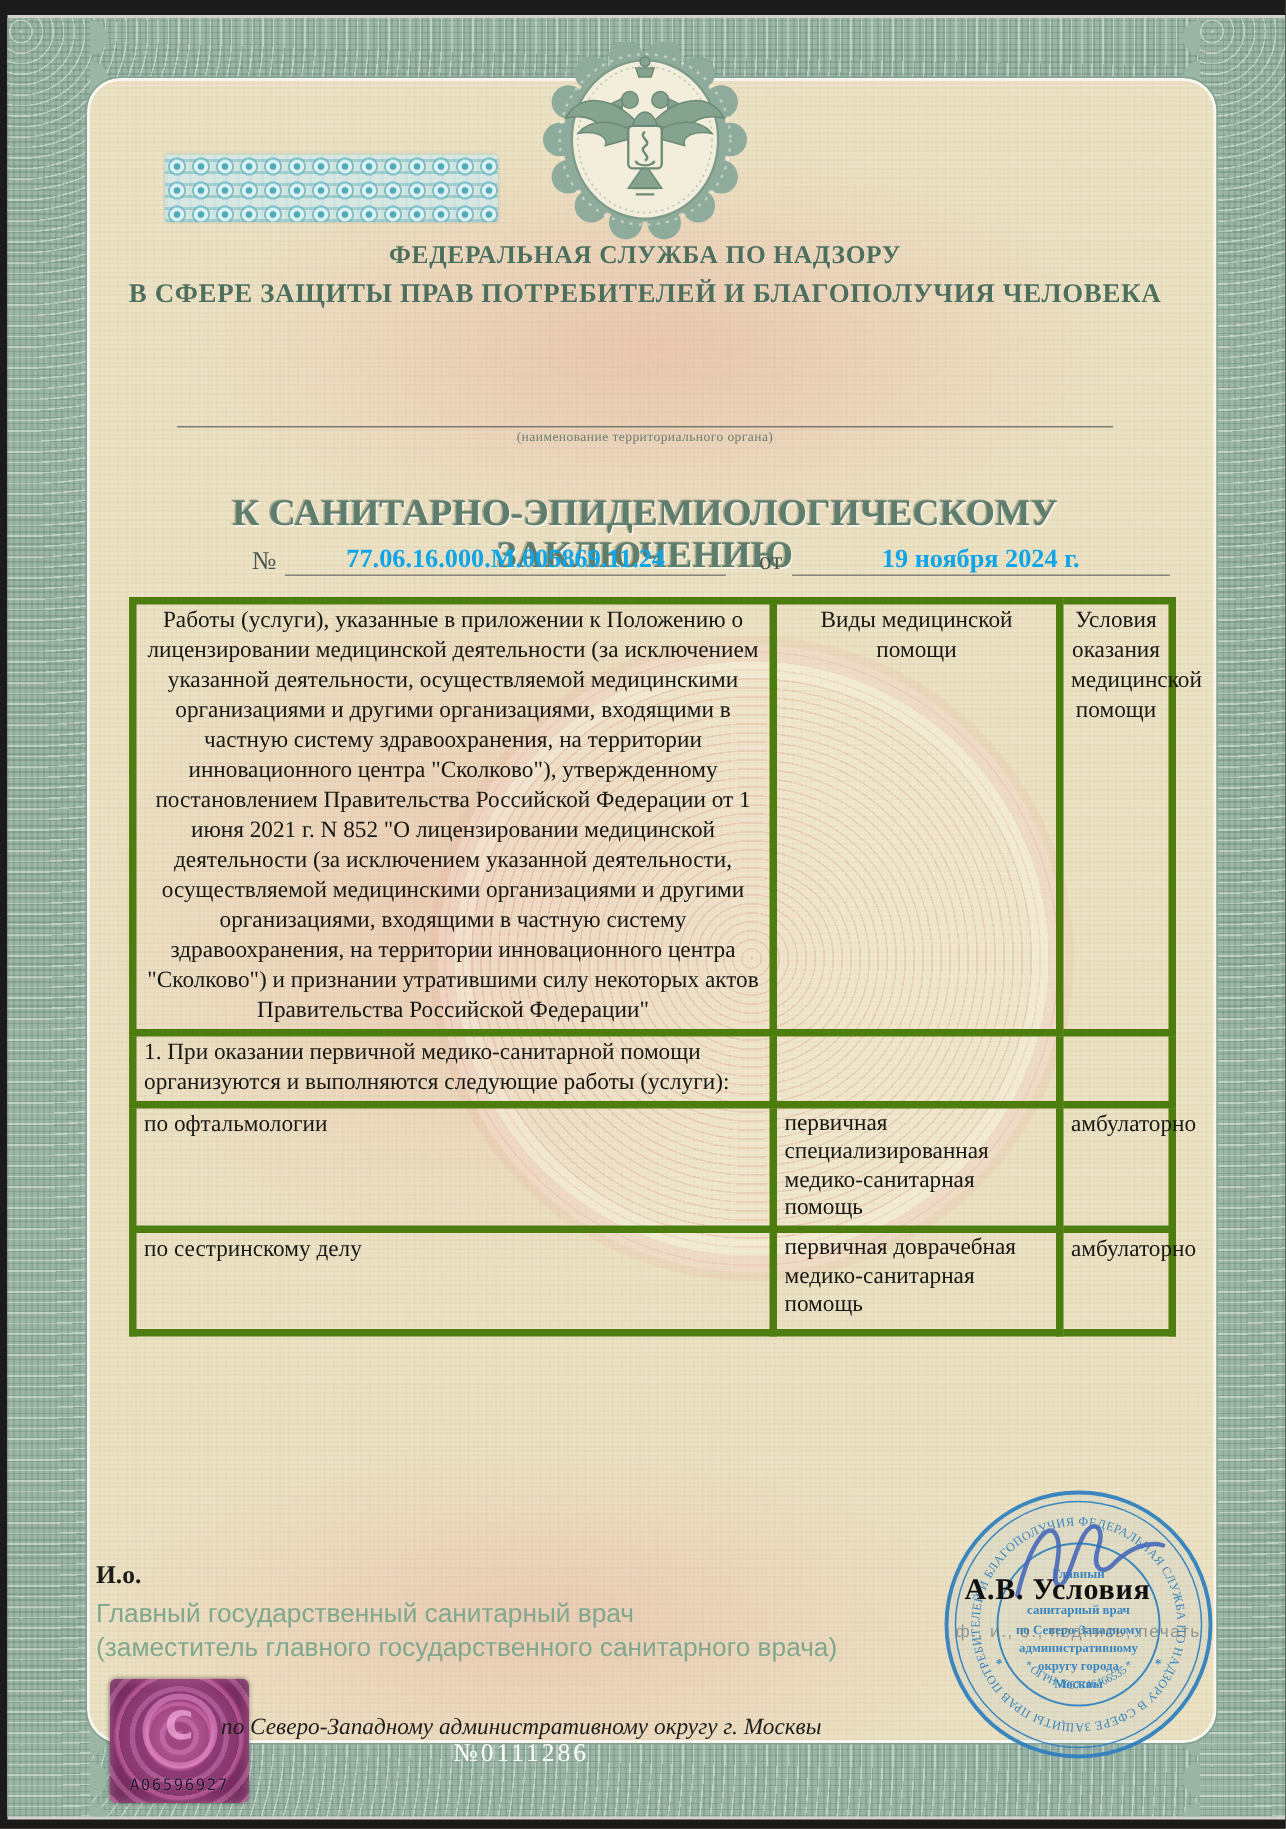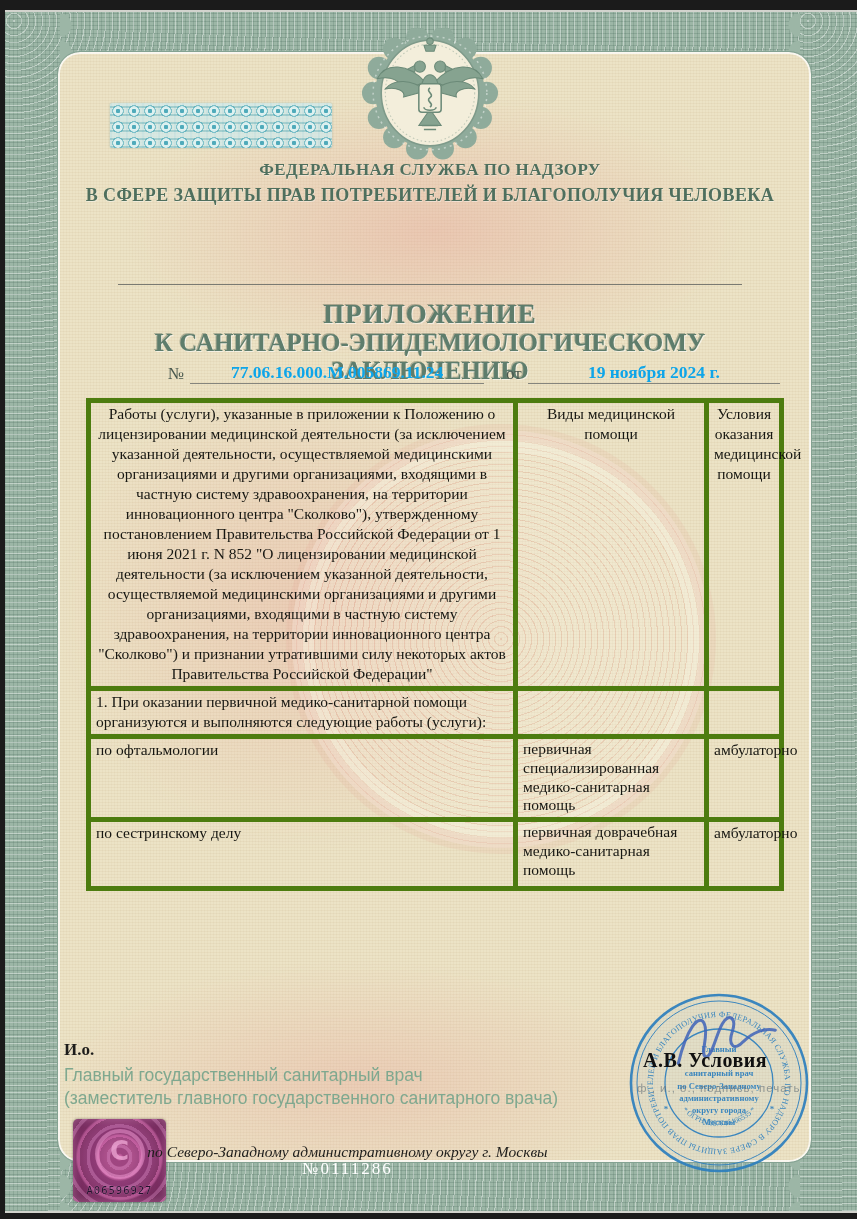--- a/index.html
+++ b/index.html
@@ -147,22 +147,22 @@
     <path d="M70,59 c-5,3.5 5,6 0,9.5 c-5,3.5 5,6 0,9.5" fill="none" stroke="#6b8a78" stroke-width="1.6"></path>
     <path d="M64,78 a6,3 0 0 0 12,0" fill="none" stroke="#6b8a78" stroke-width="1.6"></path>
   </svg>
 
   <div class="holo-strip"></div>
 
   <div class="txt agency" style="left:110px;top:160px;width:640px;font-size:17px;">ФЕДЕРАЛЬНАЯ СЛУЖБА ПО НАДЗОРУ</div>
   <div class="txt agency" style="left:85px;top:185px;width:690px;font-size:18px;">В СФЕРЕ ЗАЩИТЫ ПРАВ ПОТРЕБИТЕЛЕЙ И БЛАГОПОЛУЧИЯ  ЧЕЛОВЕКА</div>
 
   <div class="rule" style="left:118px;top:284px;width:624px;"></div>
-
-  <div class="txt title" style="left:90px;top:299px;width:680px;font-size:27px;letter-spacing:1px;">ПРИЛОЖЕНИЕ</div>
+  <div class="txt caption-small" style="left:118px;top:286px;width:624px;">(наименование территориального органа)</div>
+
   <div class="txt title" style="left:80px;top:329px;width:700px;font-size:25px;">К САНИТАРНО-ЭПИДЕМИОЛОГИЧЕСКОМУ ЗАКЛЮЧЕНИЮ</div>
 
   <div class="numline" style="left:168px;top:362px;width:612px;">
     <span class="lbl">№</span>
     <span class="slot" style="width:305px;">77.06.16.000.М.005869.11.24</span>
     <span class="lbl" style="padding-left:22px;">от</span>
     <span class="slot" style="width:262px;">19 ноября 2024 г.</span>
   </div>
 
   <table class="doc" style="left:86px;top:398px;width:693px;z-index:3;">

